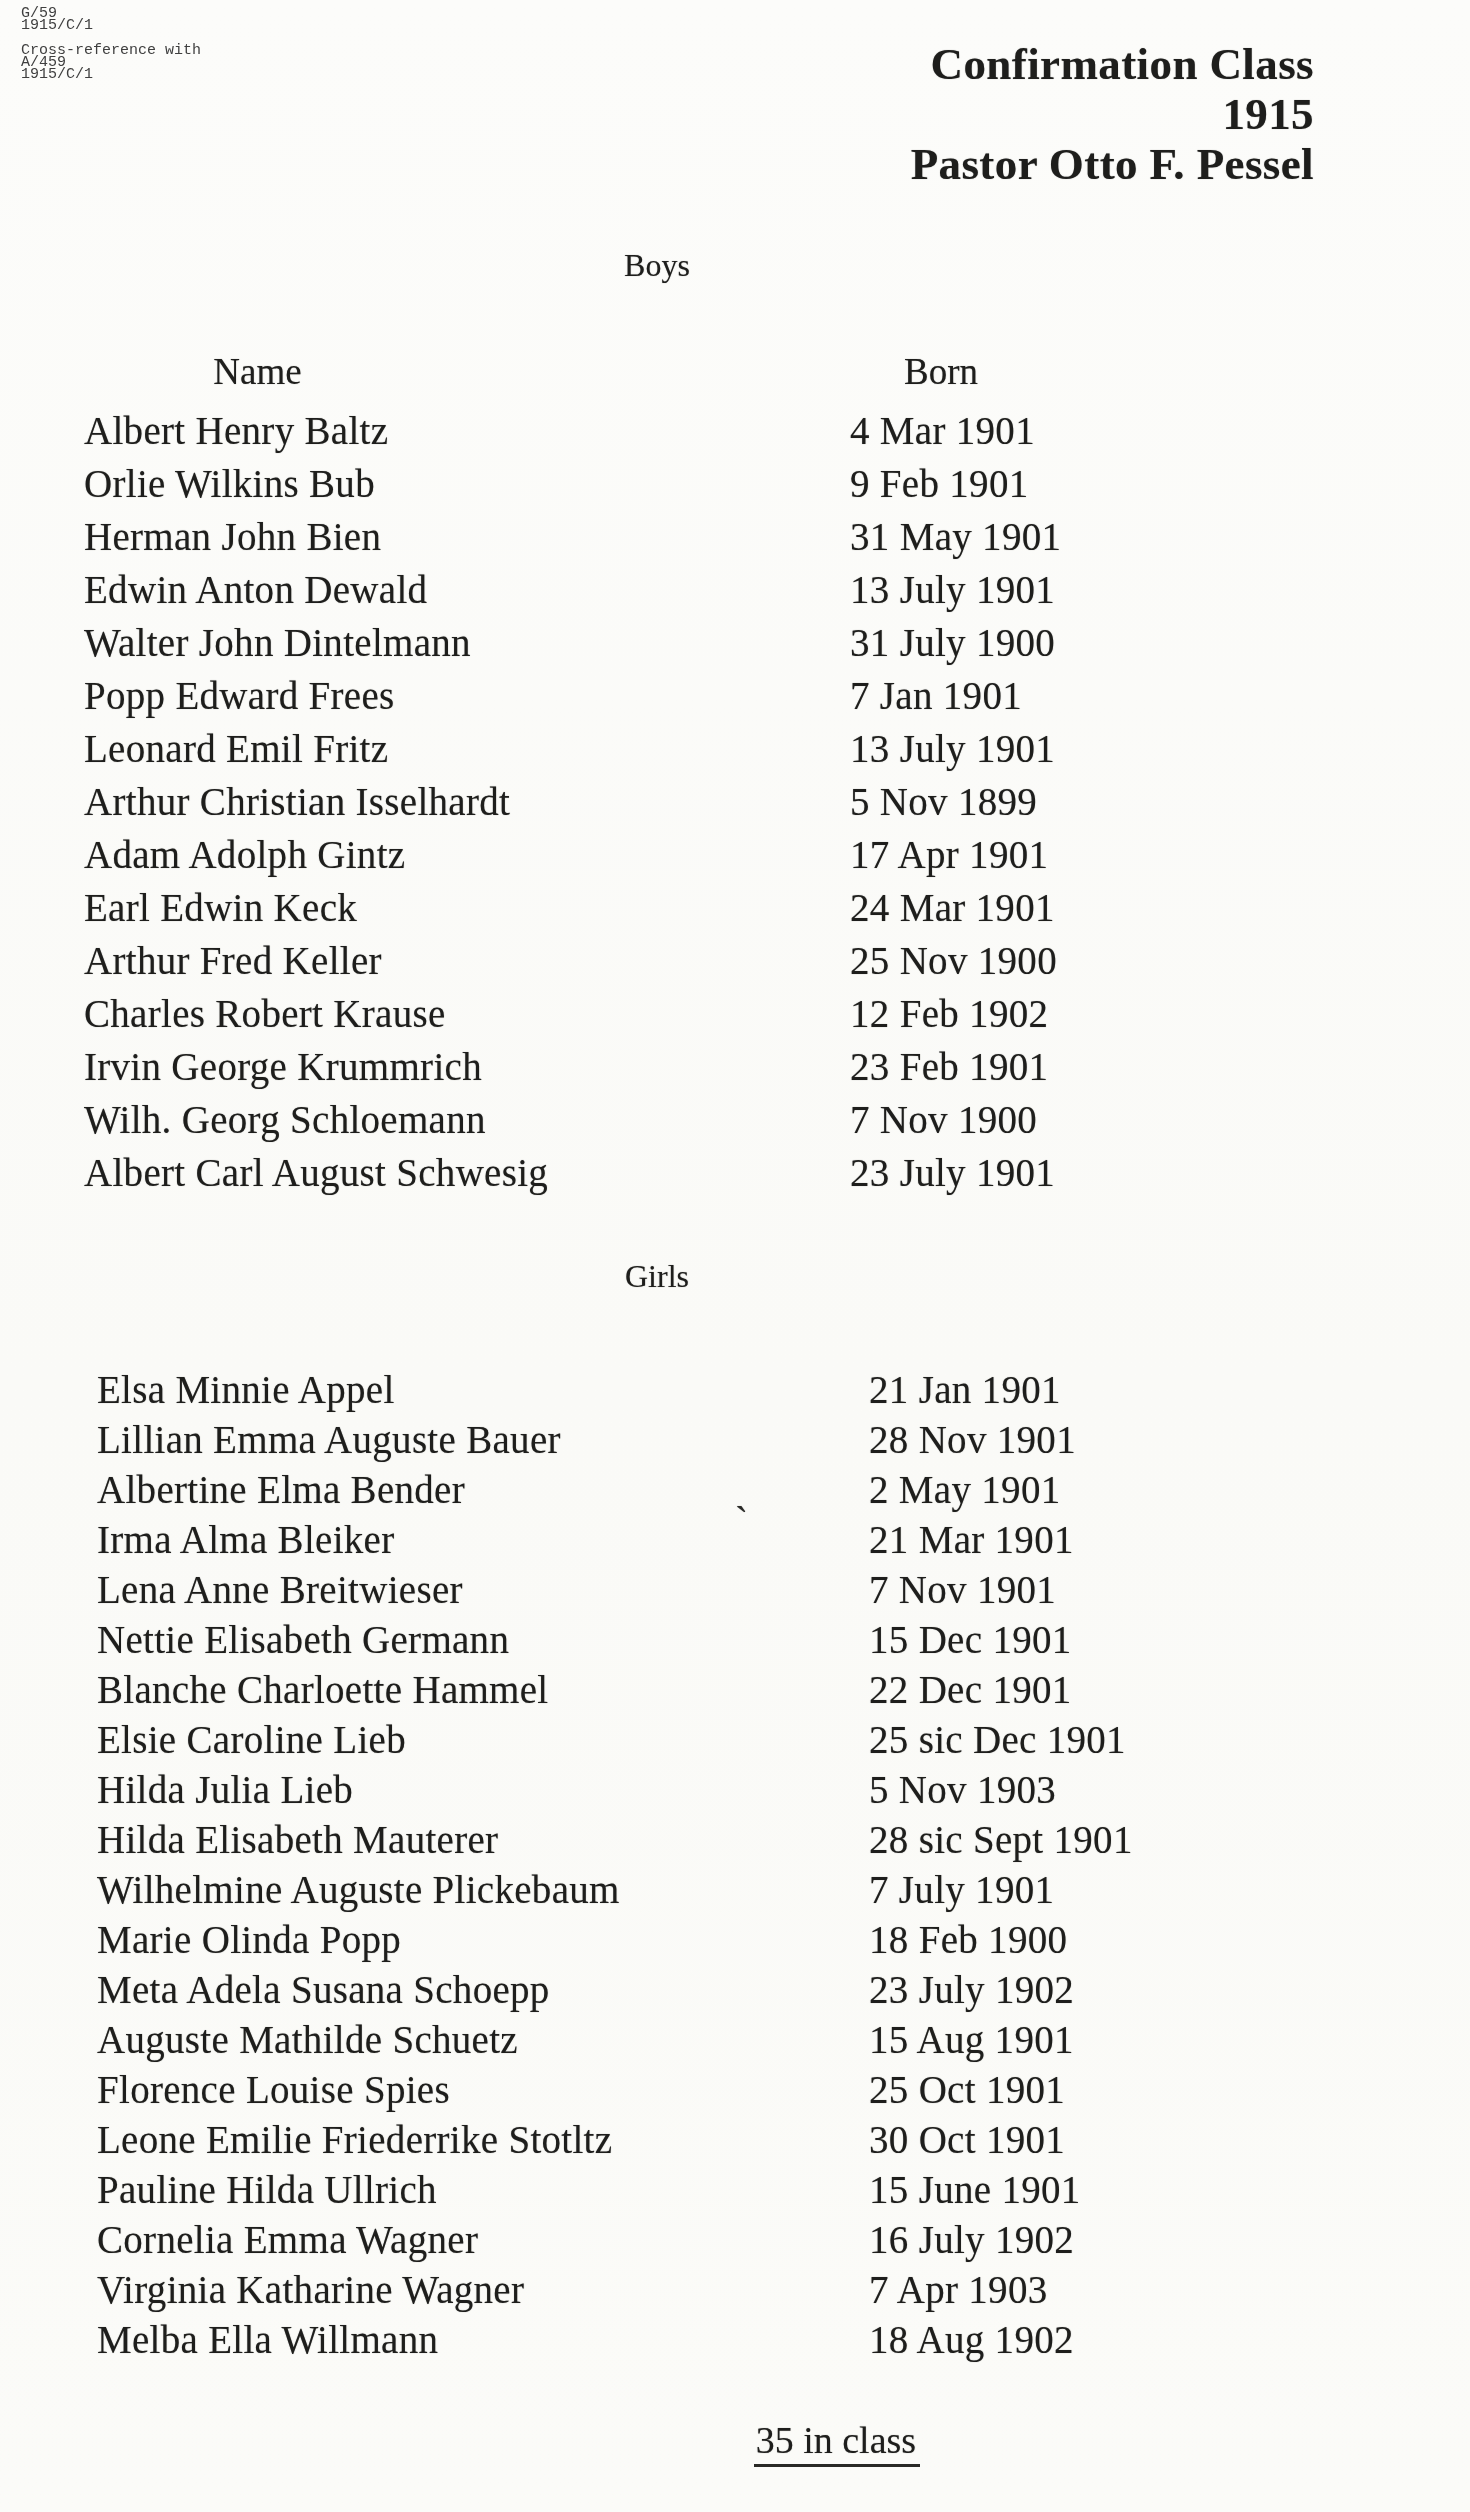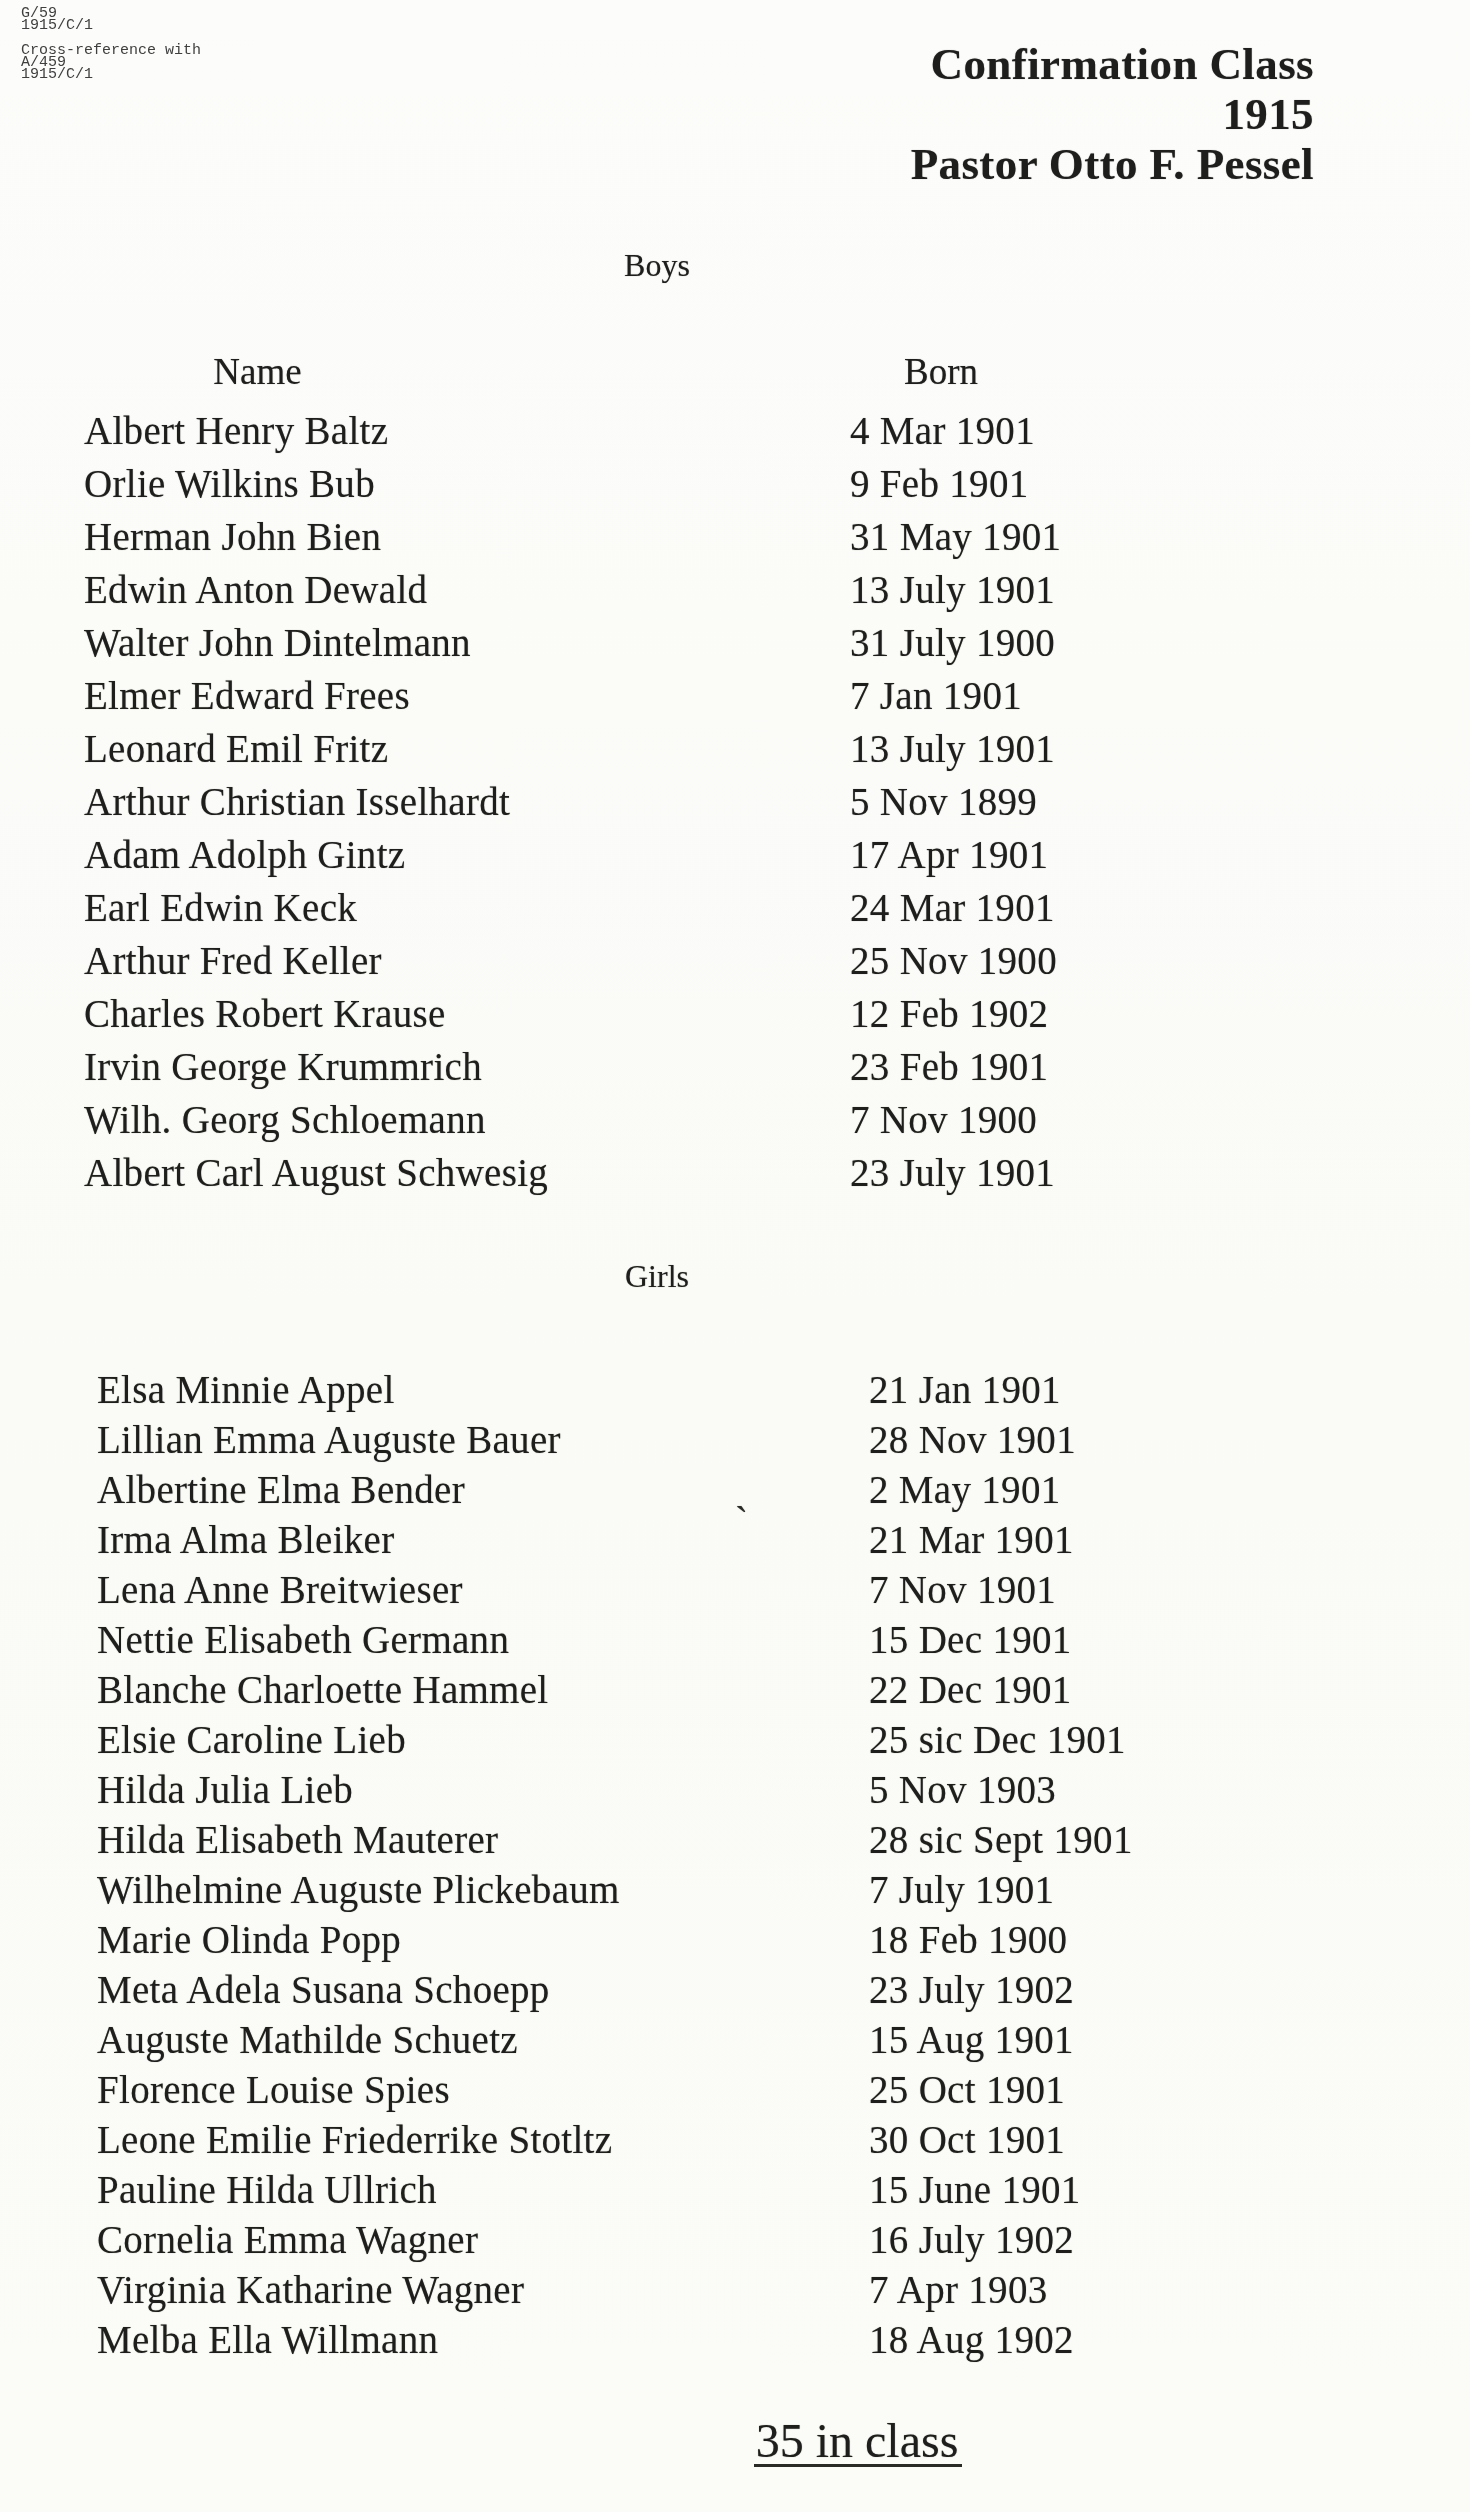--- a/index.html
+++ b/index.html
@@ -73,21 +73,21 @@
   .row .born { position: absolute; white-space: nowrap; }
   .boys-rows  .row .name { left: 84px;  }
   .boys-rows  .row .born { left: 850px; }
   .girls-rows .row .name { left: 97px; }
   .girls-rows .row .born { left: 869px; }
 
   .class-total {
     position: absolute;
     top: 2420px;
     left: 754px;
-    font-size: 48px;
+    font-size: 38px;
     line-height: 41px;
     white-space: nowrap;
     border-bottom: 3.4px solid #2a2a26;
     padding: 0 3.4px 2.6px 1.7px;
   }
 
   
   .stray-mark {
     position: absolute;
     top: 1501px;
@@ -148,21 +148,21 @@
         <span class="name">Edwin Anton Dewald</span>
         <span class="born">13 July 1901</span>
       </div>
 
       <div class="row">
         <span class="name">Walter John Dintelmann</span>
         <span class="born">31 July 1900</span>
       </div>
 
       <div class="row">
-        <span class="name">Elmer Edward Frees</span>
+        <span class="name">Popp Edward Frees</span>
         <span class="born">7 Jan 1901</span>
       </div>
 
       <div class="row">
         <span class="name">Leonard Emil Fritz</span>
         <span class="born">13 July 1901</span>
       </div>
 
       <div class="row">
         <span class="name">Arthur Christian Isselhardt</span>

